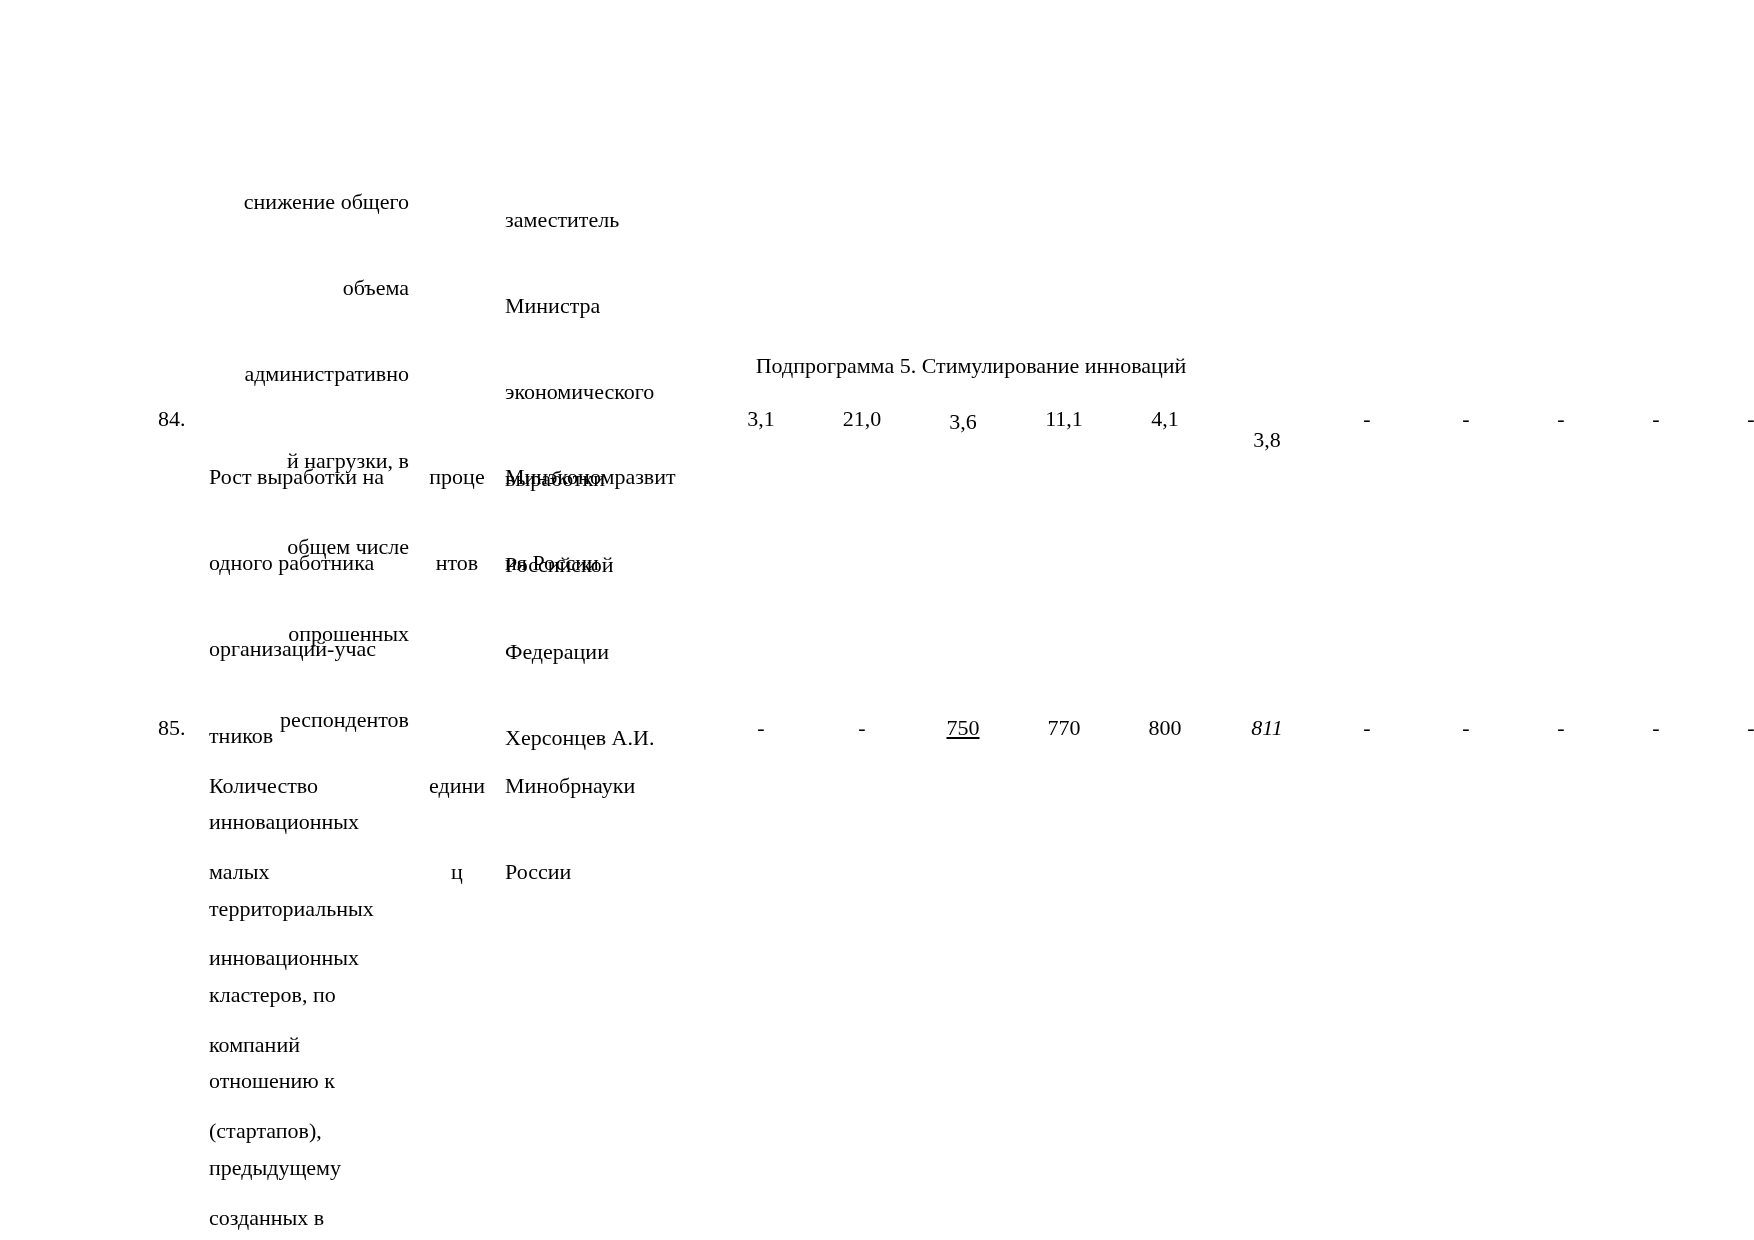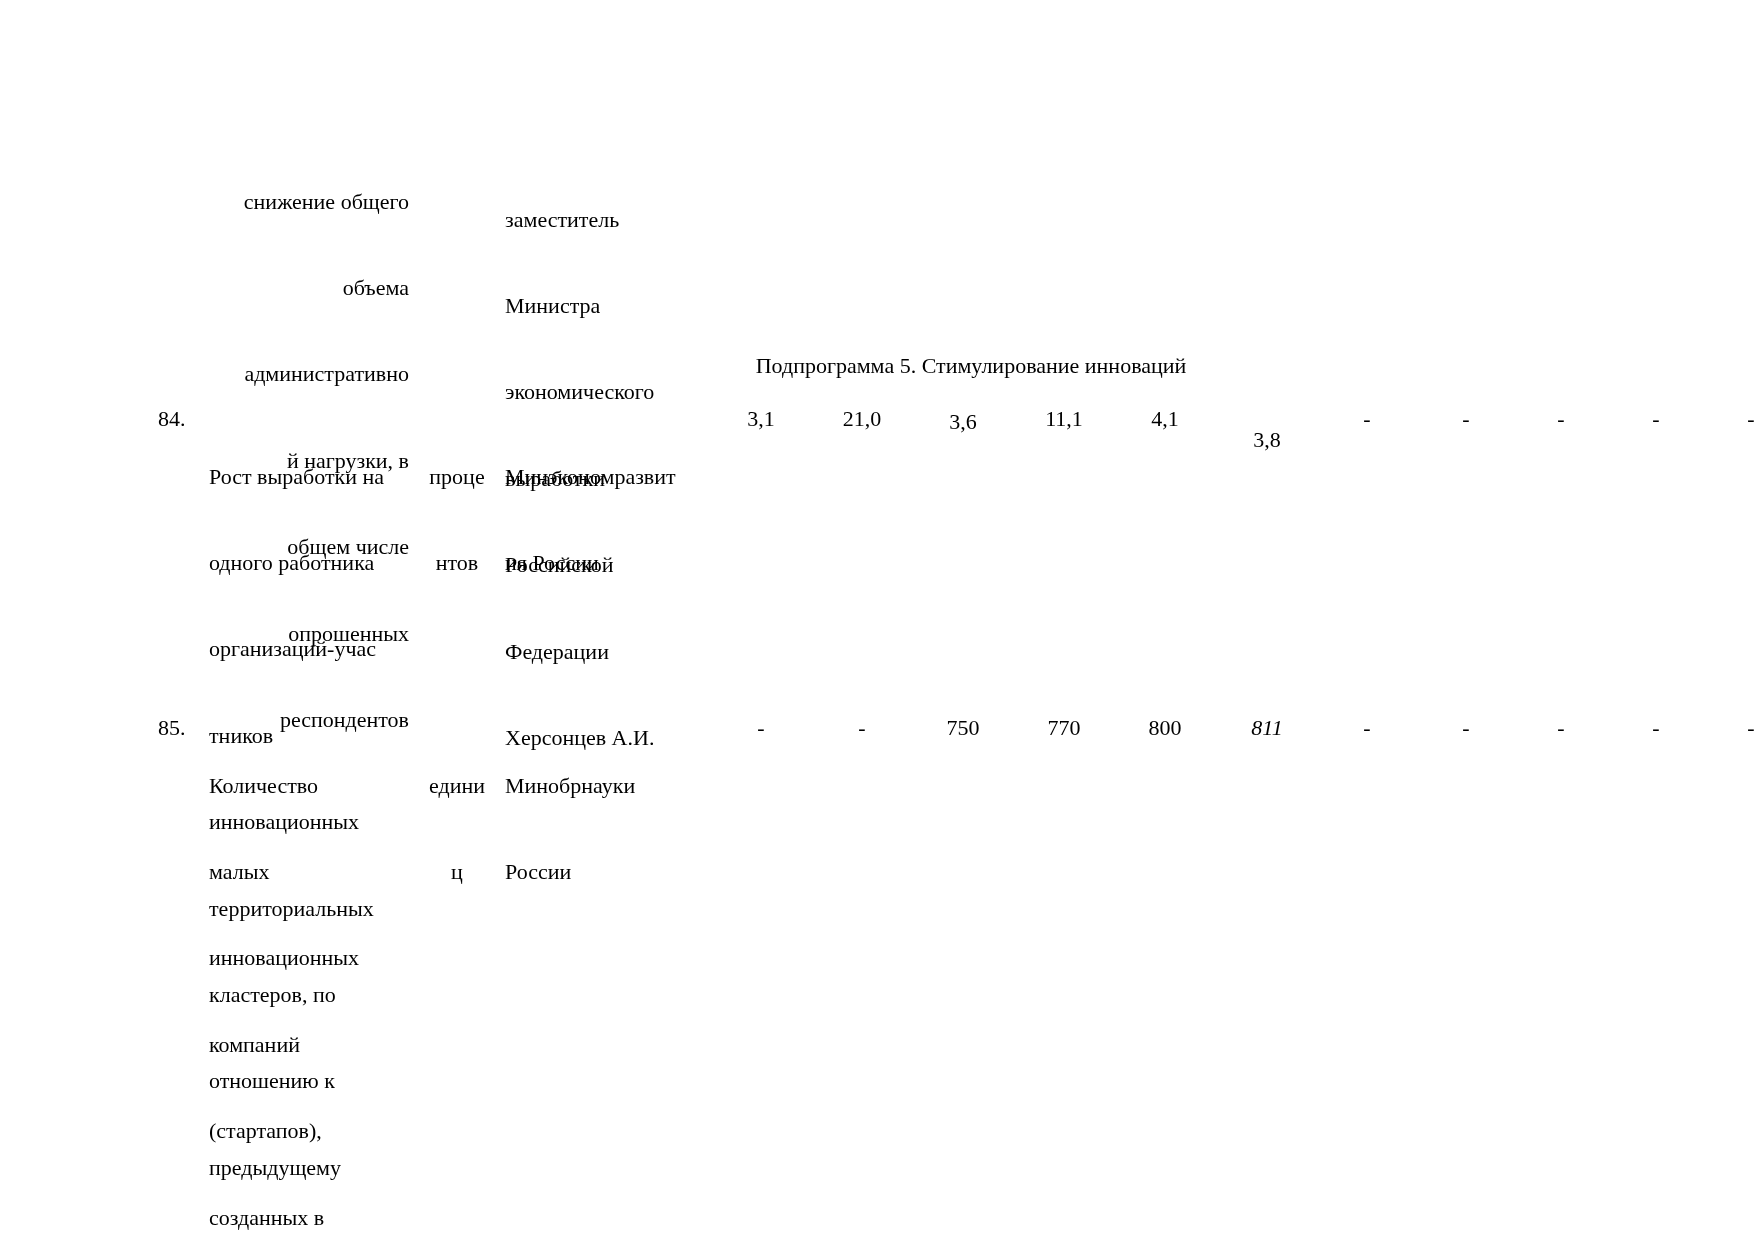--- a/index.html
+++ b/index.html
@@ -132,21 +132,21 @@
     <div class="cell lines unit" style="top:714px;">
       <div>едини</div>
       <div>ц</div>
     </div>
     <div class="cell lines resp" style="top:714px;">
       <div>Минобрнауки</div>
       <div>России</div>
     </div>
     <div class="cell val" style="top:714px; left:716px;">-</div>
     <div class="cell val" style="top:714px; left:817px;">-</div>
-    <div class="cell val" style="top:714px; left:918px;">750</div>
+    <div class="cell val" style="top:714px; left:918px;text-decoration:underline;">750</div>
     <div class="cell val" style="top:714px; left:1019px;">770</div>
     <div class="cell val" style="top:714px; left:1120px;">800</div>
     <div class="cell val" style="top:714px; left:1222px;font-style:italic;">811</div>
     <div class="cell val" style="top:714px; left:1322px;">-</div>
     <div class="cell val" style="top:714px; left:1421px;">-</div>
     <div class="cell val" style="top:714px; left:1516px;">-</div>
     <div class="cell val" style="top:714px; left:1611px;">-</div>
     <div class="cell val" style="top:714px; left:1706px;">-</div>
   </div>
 

